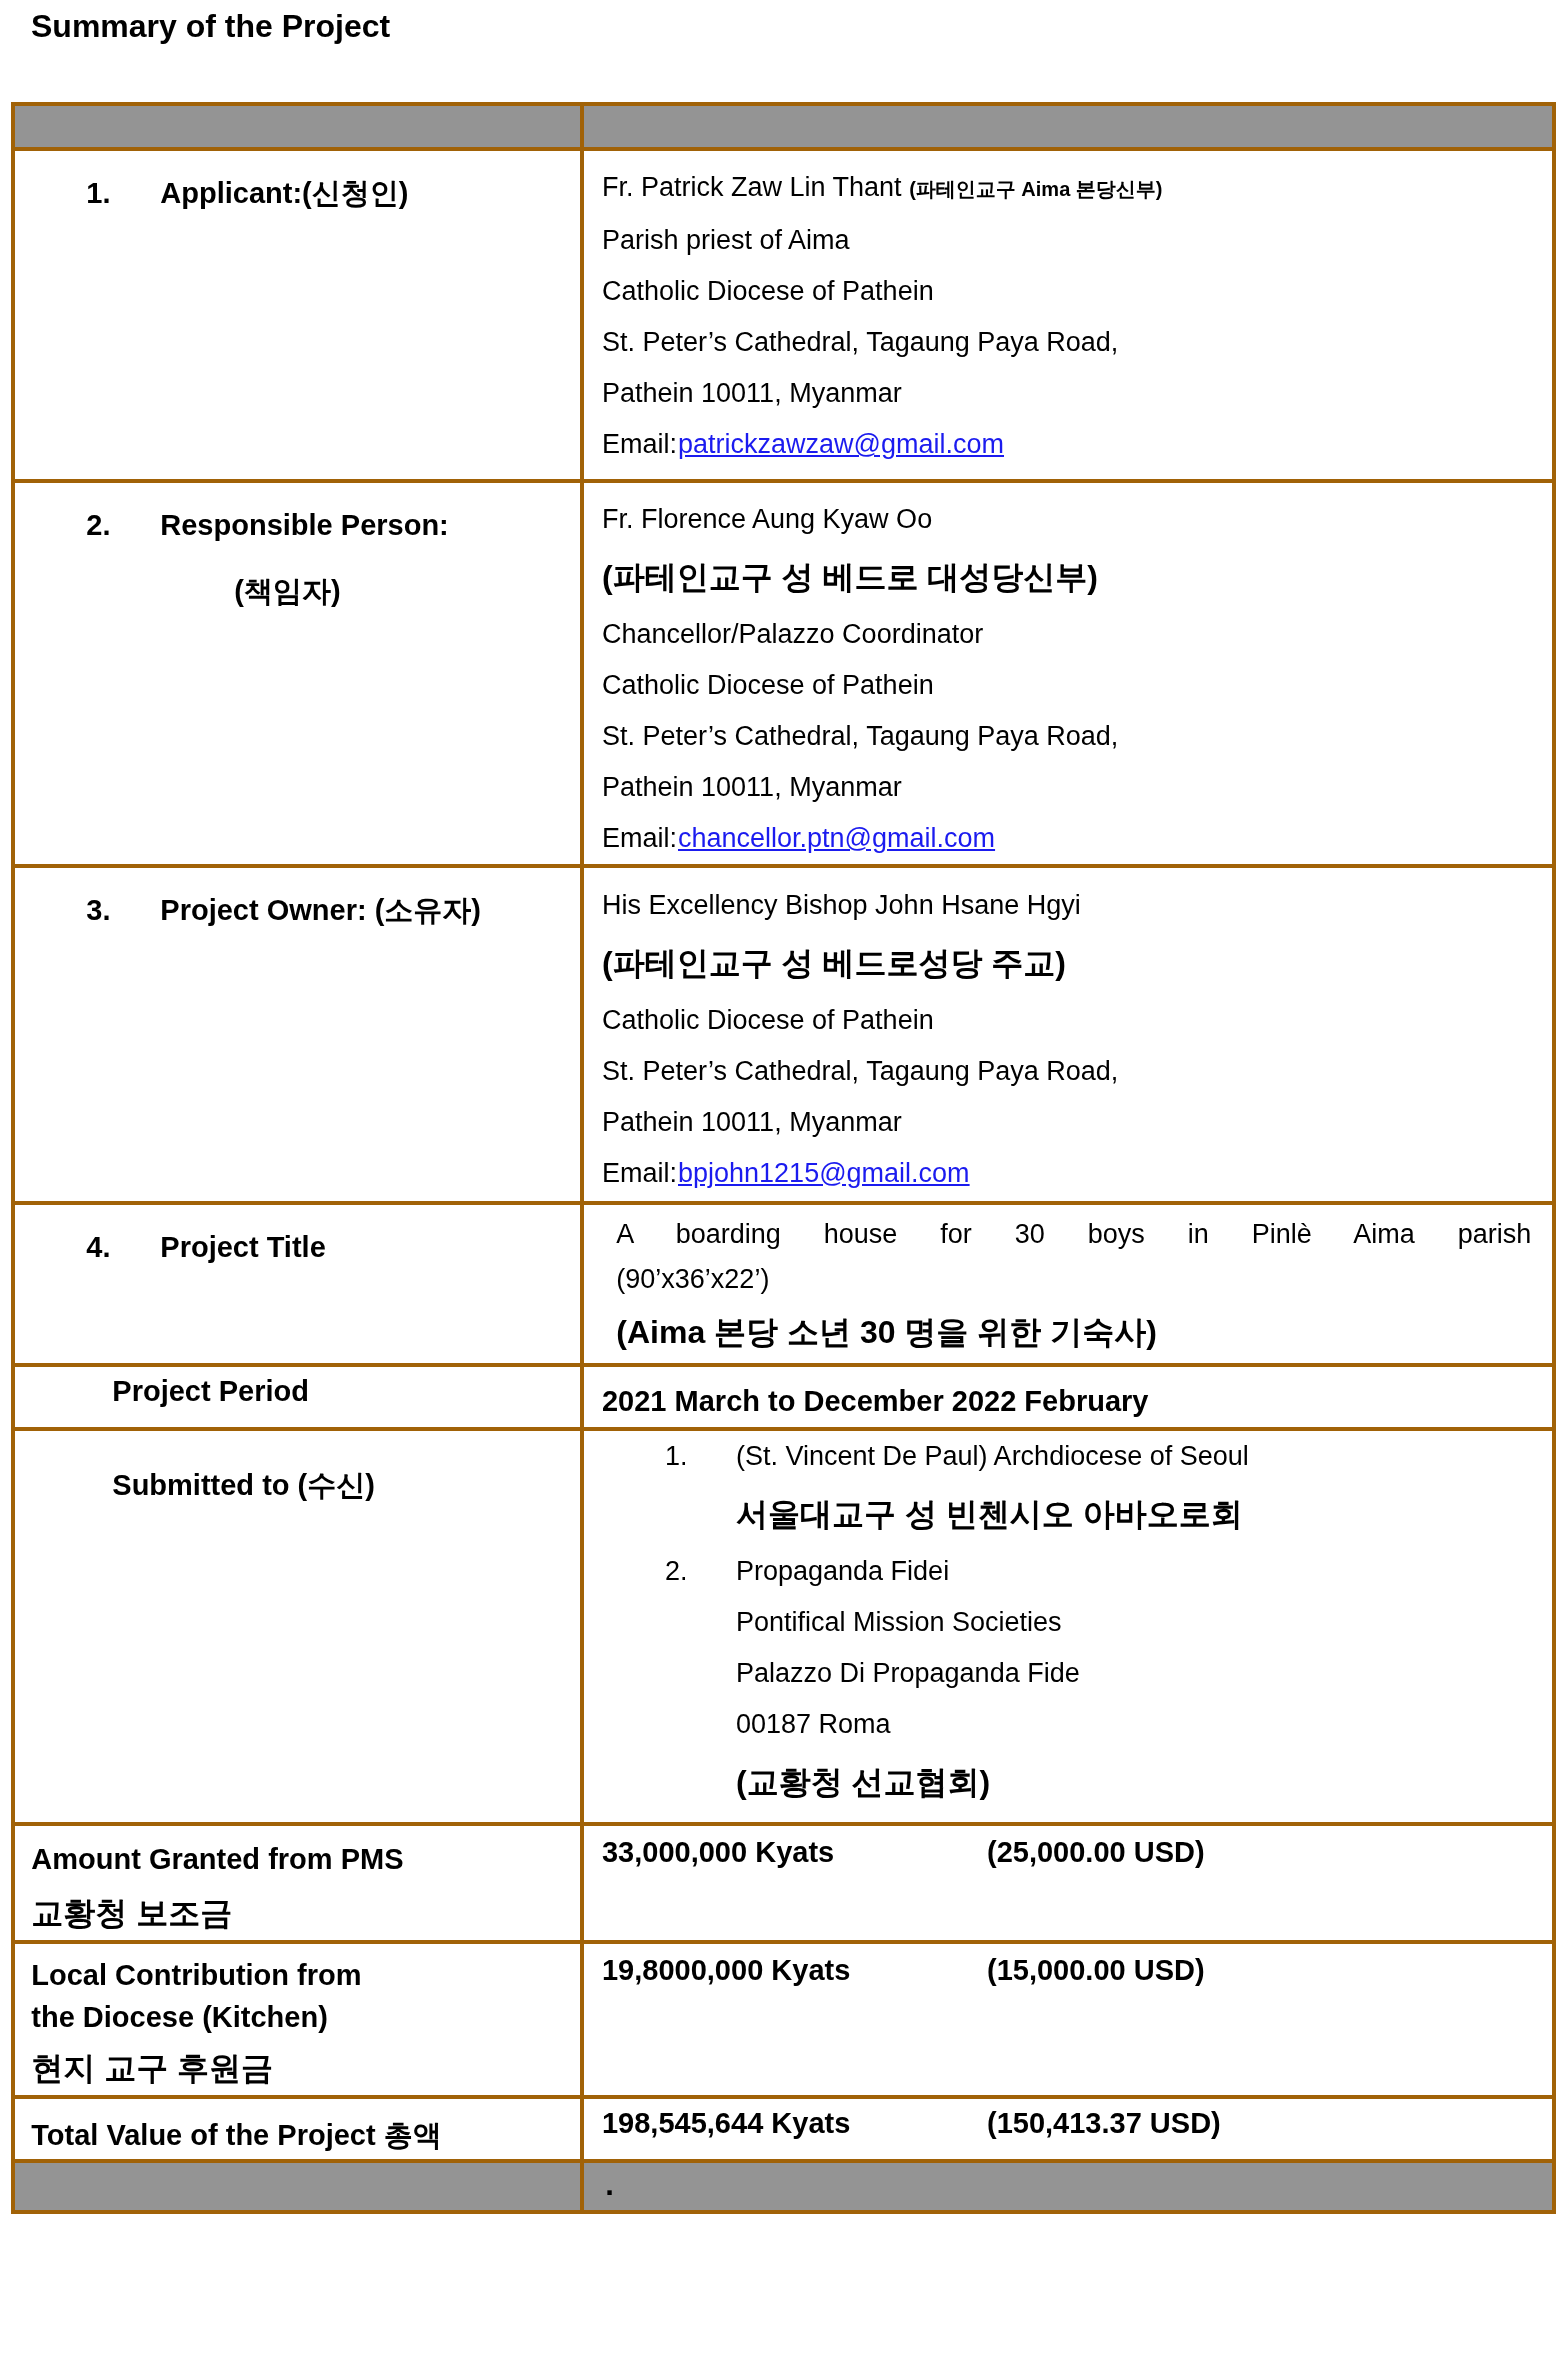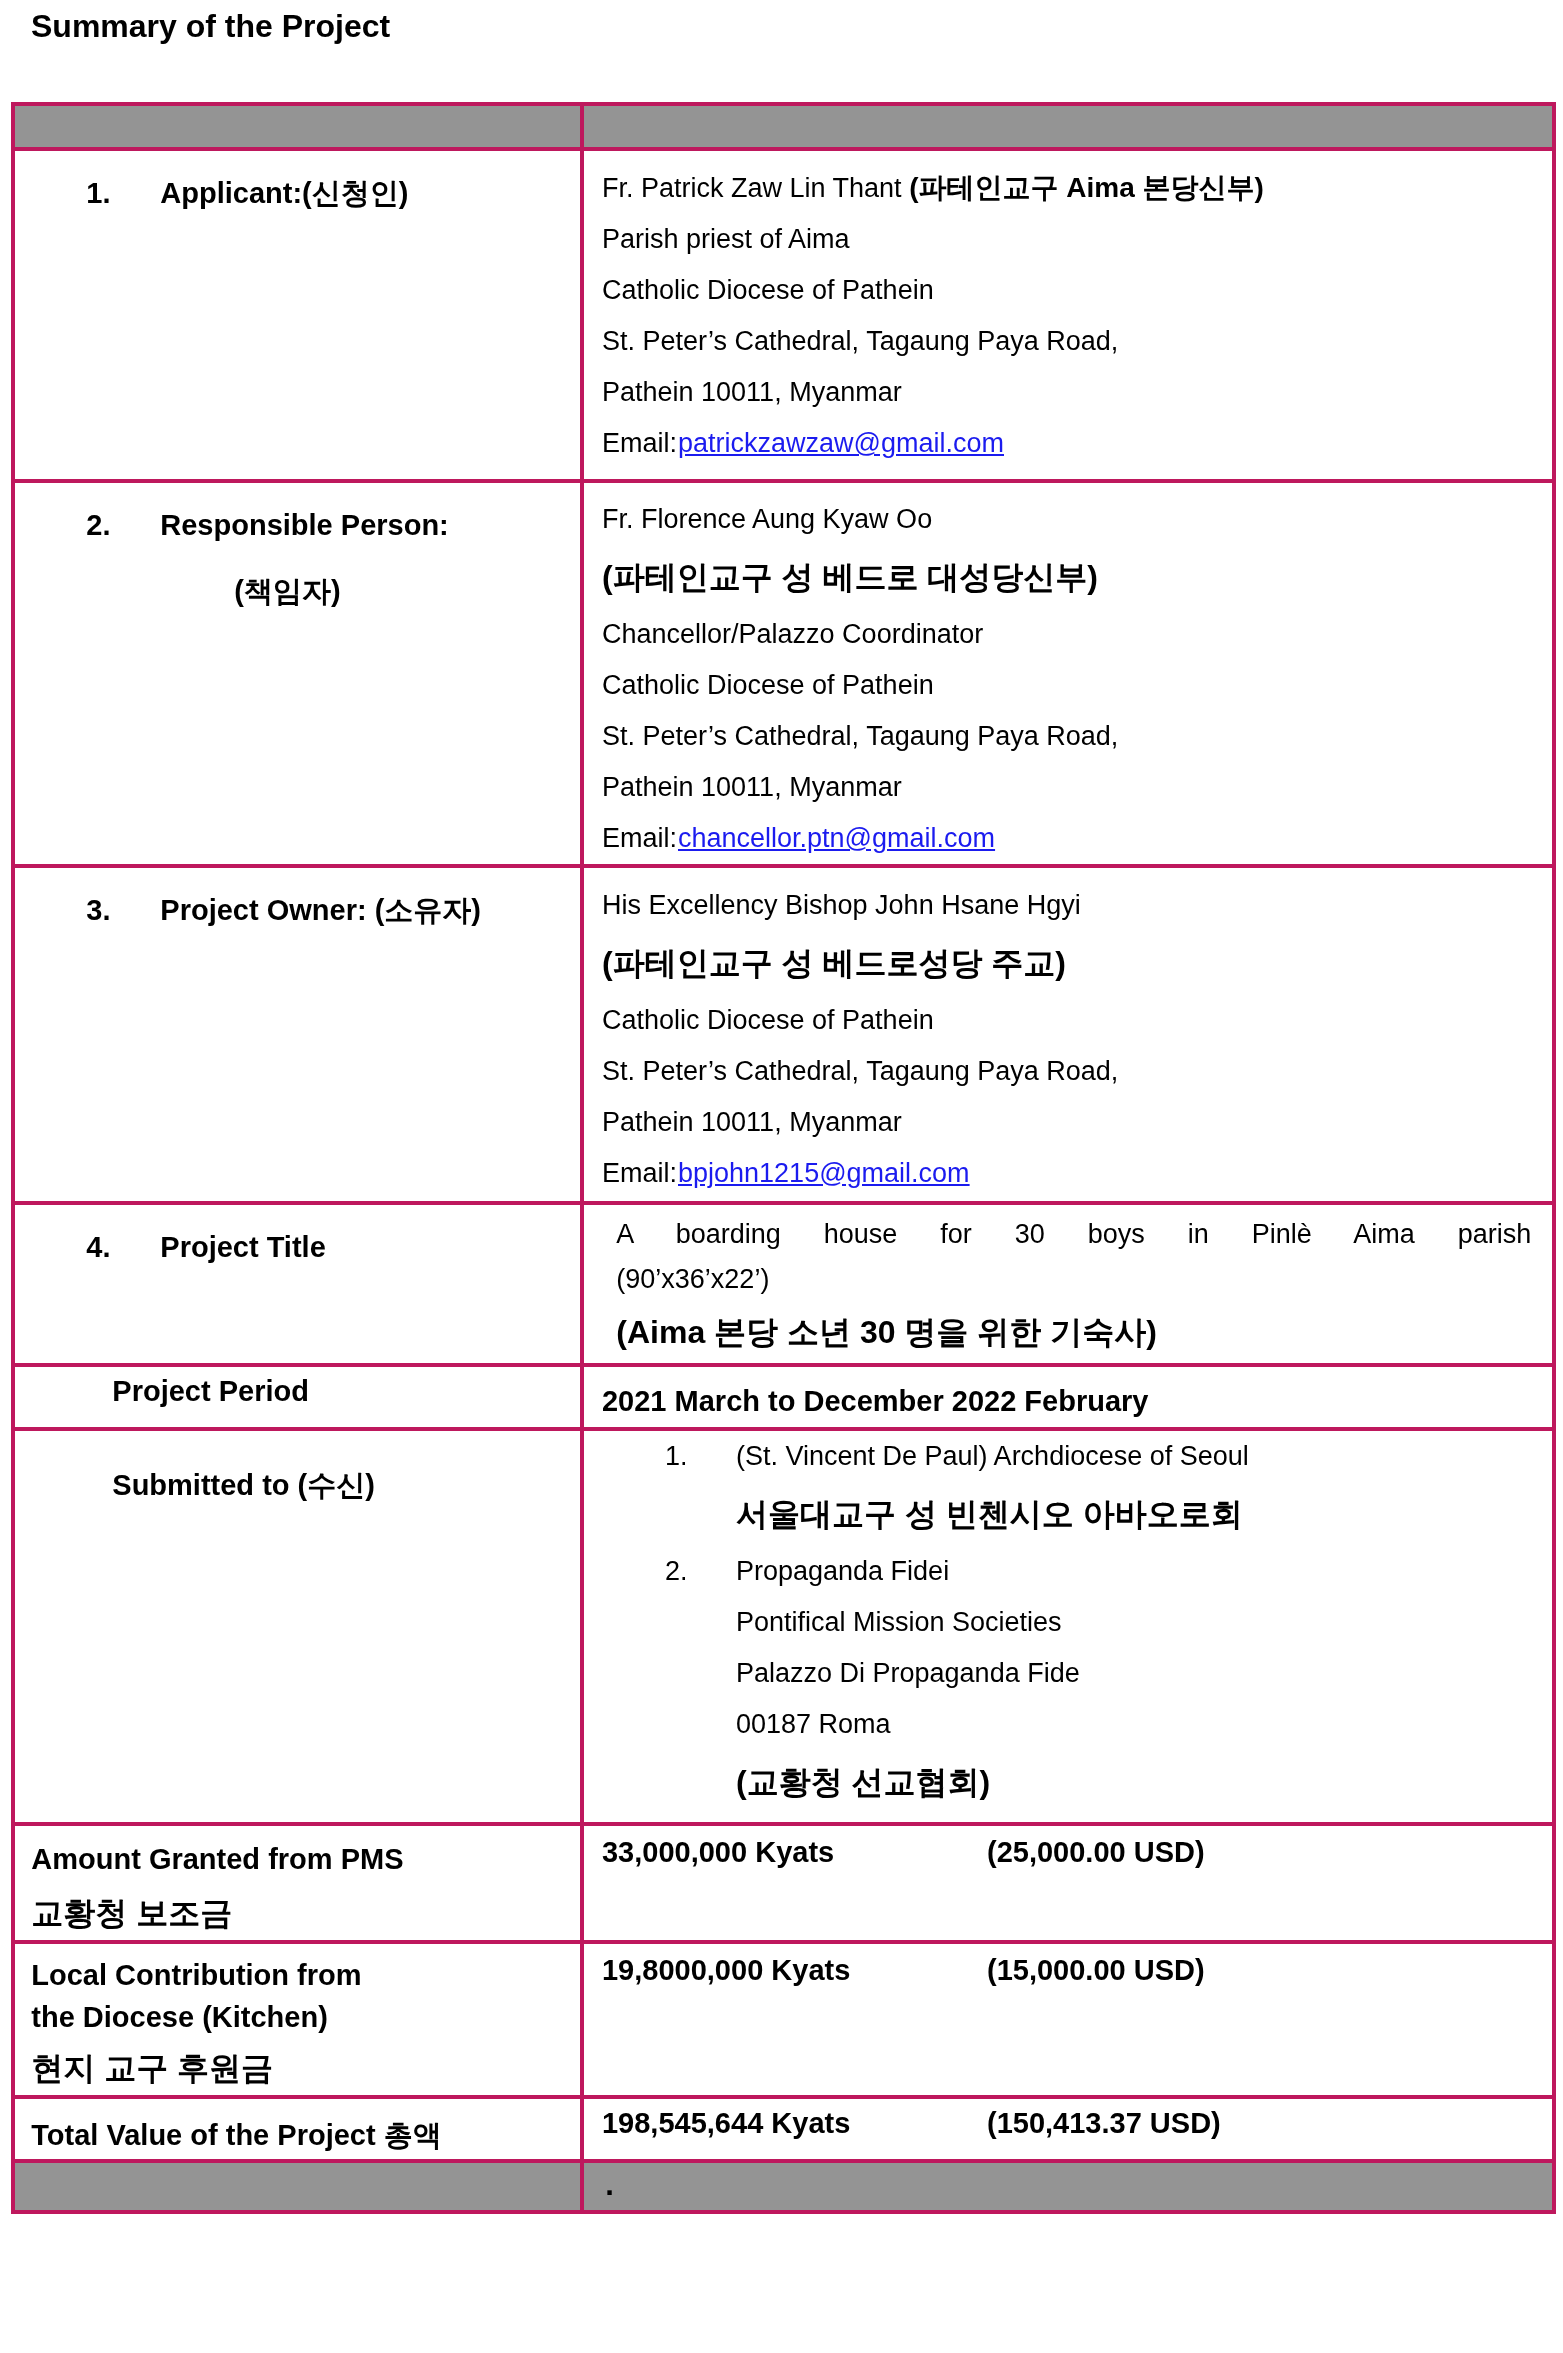--- a/index.html
+++ b/index.html
@@ -3,21 +3,21 @@
 <meta charset="utf-8">
 <style>
   html,body { margin:0; padding:0; background:#ffffff; }
   body { font-family: "Liberation Sans", sans-serif; color:#000; }
   .page { position:relative; width:1564px; height:2354px; background:#fff; overflow:hidden; }
 
   .doc-title { position:absolute; left:31px; top:8px; font-size:32px; font-weight:700; letter-spacing:0; }
 
   table.summary { position:absolute; left:11.3px; top:102px; width:1541px;
     border-collapse:collapse; table-layout:fixed; }
-  table.summary td { border:4px solid #be185d; vertical-align:top; padding:0; }
+  table.summary td { border:4px solid #a16207; vertical-align:top; padding:0; }
   col.c1 { width:569px; }
   col.c2 { width:972px; }
 
   tr.h-header  td { height:41px;  background:var(--header-gray,#949494); }
   tr.h-row1    td { height:328px; }
   tr.h-row2    td { height:377px; }
   tr.h-row3    td { height:333px; }
   tr.h-row4    td { height:156px; }
   tr.h-period  td { height:55px; }
   tr.h-submit  td { height:391px; }
@@ -34,21 +34,21 @@
   .lplain { padding:8px 8px 0 97px; font-weight:700; font-size:29px; }
   .lplain.pt26 { padding-top:35px; }
   .lamount { padding:13px 19.3px 0 16px; font-weight:700; font-size:29px; line-height:46px; }
   .lamount .lko { font-size:32px; line-height:53px; display:block; margin-top:4.8px; }
   .lamount.tight { line-height:42px; }
 
   
   .rcell { padding:11.3px 21px 0 17.7px; font-size:27px; line-height:51px; }
   .rcell .line { white-space:nowrap; }
   .kol { font-size:32px; font-weight:700; line-height:64px; white-space:nowrap; }
-  .koin { font-size:28px; font-weight:700; }
+  .koin { font-size:20px; font-weight:700; }
   .link { color:var(--link-blue,#1b1bef); text-decoration:underline; margin-left:1px; cursor:pointer; }
   .rbold { font-weight:700; font-size:29px; }
   .rcell.title-cell { line-height:45px; padding-top:6.4px;padding-left:32px; }
   .title-cell .just { text-align:justify; text-align-last:justify; }
   .title-cell .kol { line-height:61px; }
   .ramount { padding:11.3px 8px 0 17.7px; font-weight:700; font-size:29px; }
   .kyats { display:inline-block; min-width:385px; }
   .sublist { padding-top:0; }
   .subitem { display:flex; padding-left:63px; }
   .subnum { width:71px; flex:none; }

